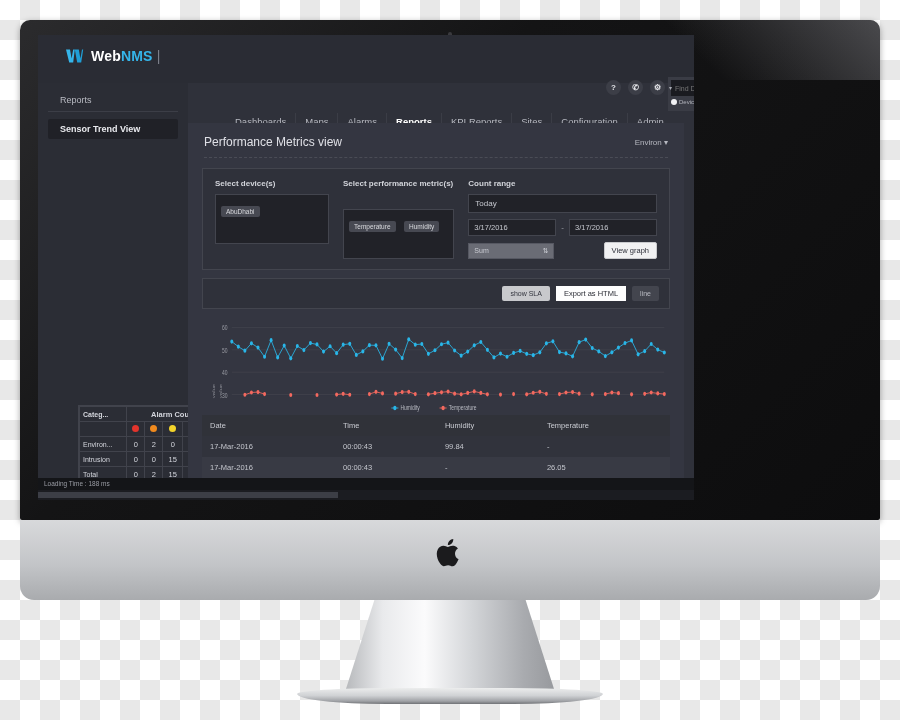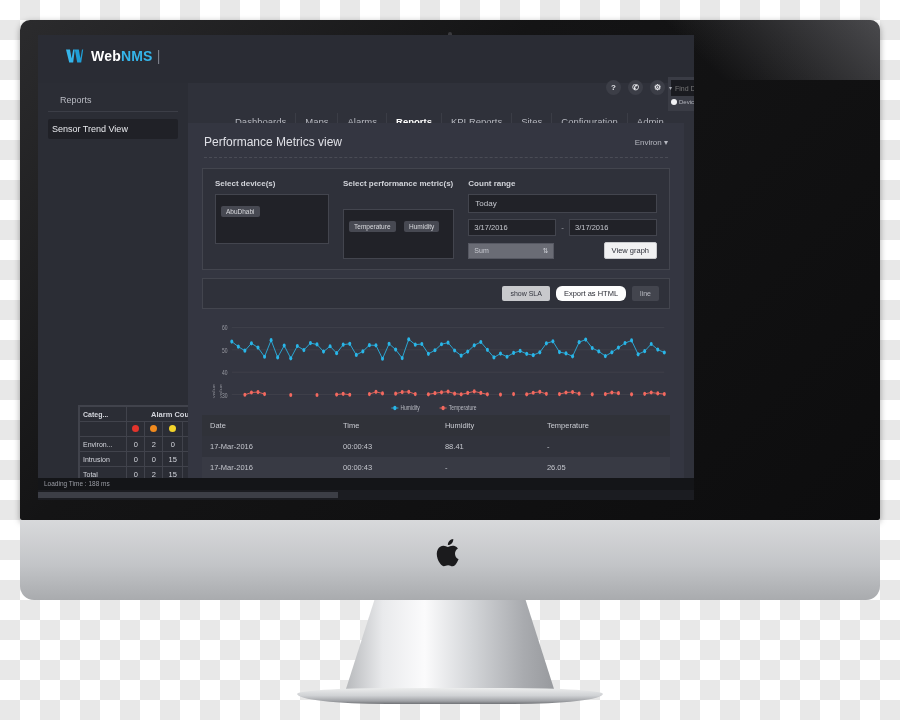--- a/index.html
+++ b/index.html
@@ -116,21 +116,21 @@
     font-size: 9.5px; color: #b6b8c0; padding: 3px 9px 5px; cursor: pointer;
     border-right: 1px solid #3b3d46; white-space: nowrap;
   }
   .nav-item:last-child { border-right: none; }
   .nav-item.active { color: #ffffff; font-weight: bold; }
 
   
   .sidebar { position: absolute; left: 0; top: 48px; width: 150px; bottom: 0; background: #2b2d35; }
   .side-title { font-size: 9px; color: #b9bbc3; padding: 12px 12px 6px; border-bottom: 1px solid #3c3e47; margin: 0 10px; }
   .side-item {
-    margin: 7px 10px 0 10px; padding: 5px 4px; font-size: 9px; font-weight: normal;
+    margin: 7px 10px 0 10px; padding: 5px 12px; font-size: 9px; font-weight: bold;
     color: #e9eaee; background: #202127; border-radius: 2px; cursor: pointer;
   }
   .collapse-btn {
     position: absolute; left: 168px; top: 99px; width: 13px; height: 13px;
     background: #3d3f48; color: #c3c5cd; font-size: 6px;
     display: flex; align-items: center; justify-content: center; cursor: pointer; border-radius: 2px;
   }
 
   
   .alarm-widget { position: absolute; left: 40px; top: 370px; width: 144px; background: #2b2d35; border: 1px solid #41434c; }
@@ -172,21 +172,21 @@
     align-items: center; justify-content: space-between; cursor: pointer;
   }
   .btn-light {
     background: #f1f1f2; color: #2e3039; font-size: 7.5px; border: 1px solid #c9cacd;
     padding: 3px 7px; cursor: pointer; border-radius: 2px;
     font-family: "Liberation Sans", sans-serif;
   }
 
   .graphbar { margin: 8px 14px 0; background: #2f313a; border: 1px solid #43454e; padding: 7px 10px; display: flex; justify-content: flex-end; gap: 6px; }
   .btn-grey { background: #c8c9cc; color: #32343d; font-size: 7px; border: none; padding: 3px 8px; cursor: pointer; border-radius: 2px; font-family: "Liberation Sans", sans-serif; }
-  .btn-white { background: #fdfdfd; color: #2b2d35; font-size: 7.5px; border: none; padding: 3px 8px; cursor: pointer; border-radius: 6px; font-family: "Liberation Sans", sans-serif; }
+  .btn-white { background: #fdfdfd; color: #2b2d35; font-size: 7.5px; border: none; padding: 3px 8px; cursor: pointer; border-radius: 0; font-family: "Liberation Sans", sans-serif; }
   .btn-dark { background: #43454e; color: #b9bbc3; font-size: 7px; border: none; padding: 3px 8px; cursor: pointer; border-radius: 2px; font-family: "Liberation Sans", sans-serif; }
 
   .chart-area { position: relative; margin: 6px 14px 0; height: 100px; }
   .chart-svg { display: block; width: 100%; height: 100px; }
 
   .dtable { margin: 0 14px; }
   .dtable table { width: 100%; border-collapse: collapse; font-size: 7.5px; color: #c5c7ce; }
   .dtable th { background: #303239; text-align: left; font-weight: normal; padding: 6px 8px; color: #c9cbd2; }
   .dtable td { padding: 6px 8px; }
   .dtable tr.alt td { background: #383a44; }
@@ -508,21 +508,21 @@
                 <th>Date</th>
                 <th>Time</th>
                 <th>Humidity</th>
                 <th>Temperature</th>
               </tr>
             </thead>
             <tbody>
               <tr class="base">
                 <td>17-Mar-2016</td>
                 <td>00:00:43</td>
-                <td>88.41</td>
+                <td>99.84</td>
                 <td>-</td>
               </tr>
               <tr class="alt">
                 <td>17-Mar-2016</td>
                 <td>00:00:43</td>
                 <td>-</td>
                 <td>26.05</td>
               </tr>
               <tr class="base">
                 <td>17-Mar-2016</td>

